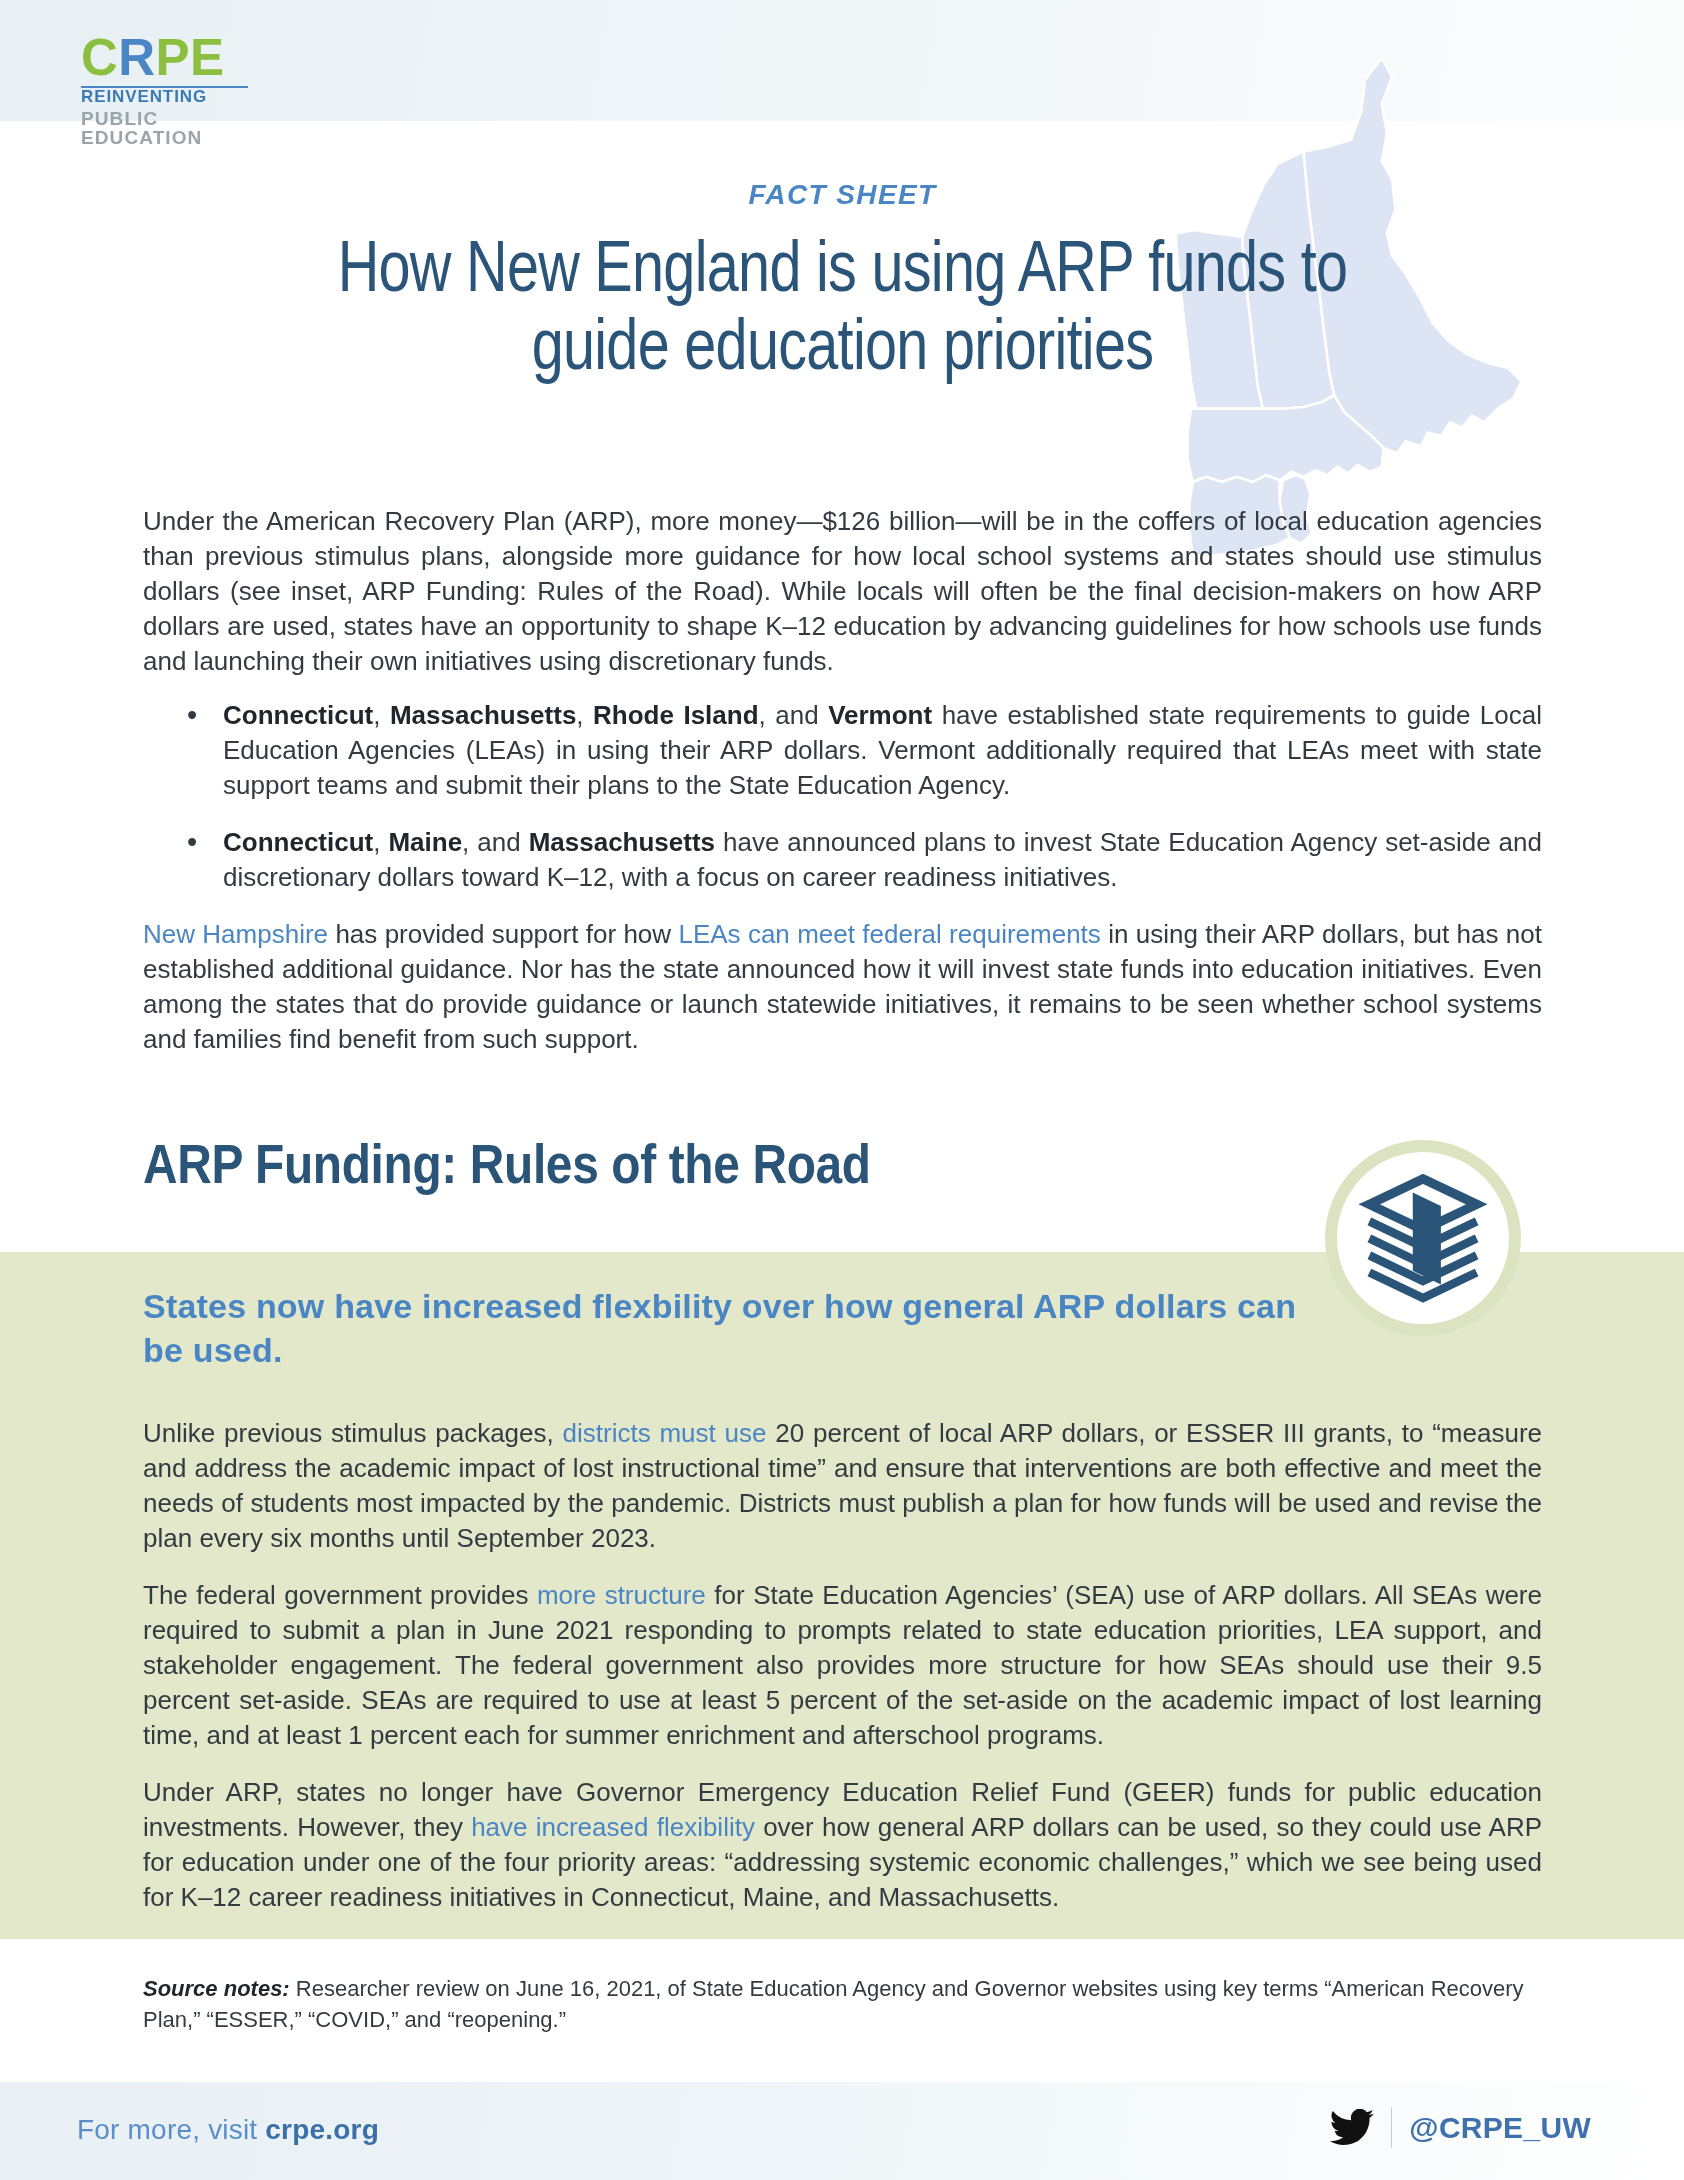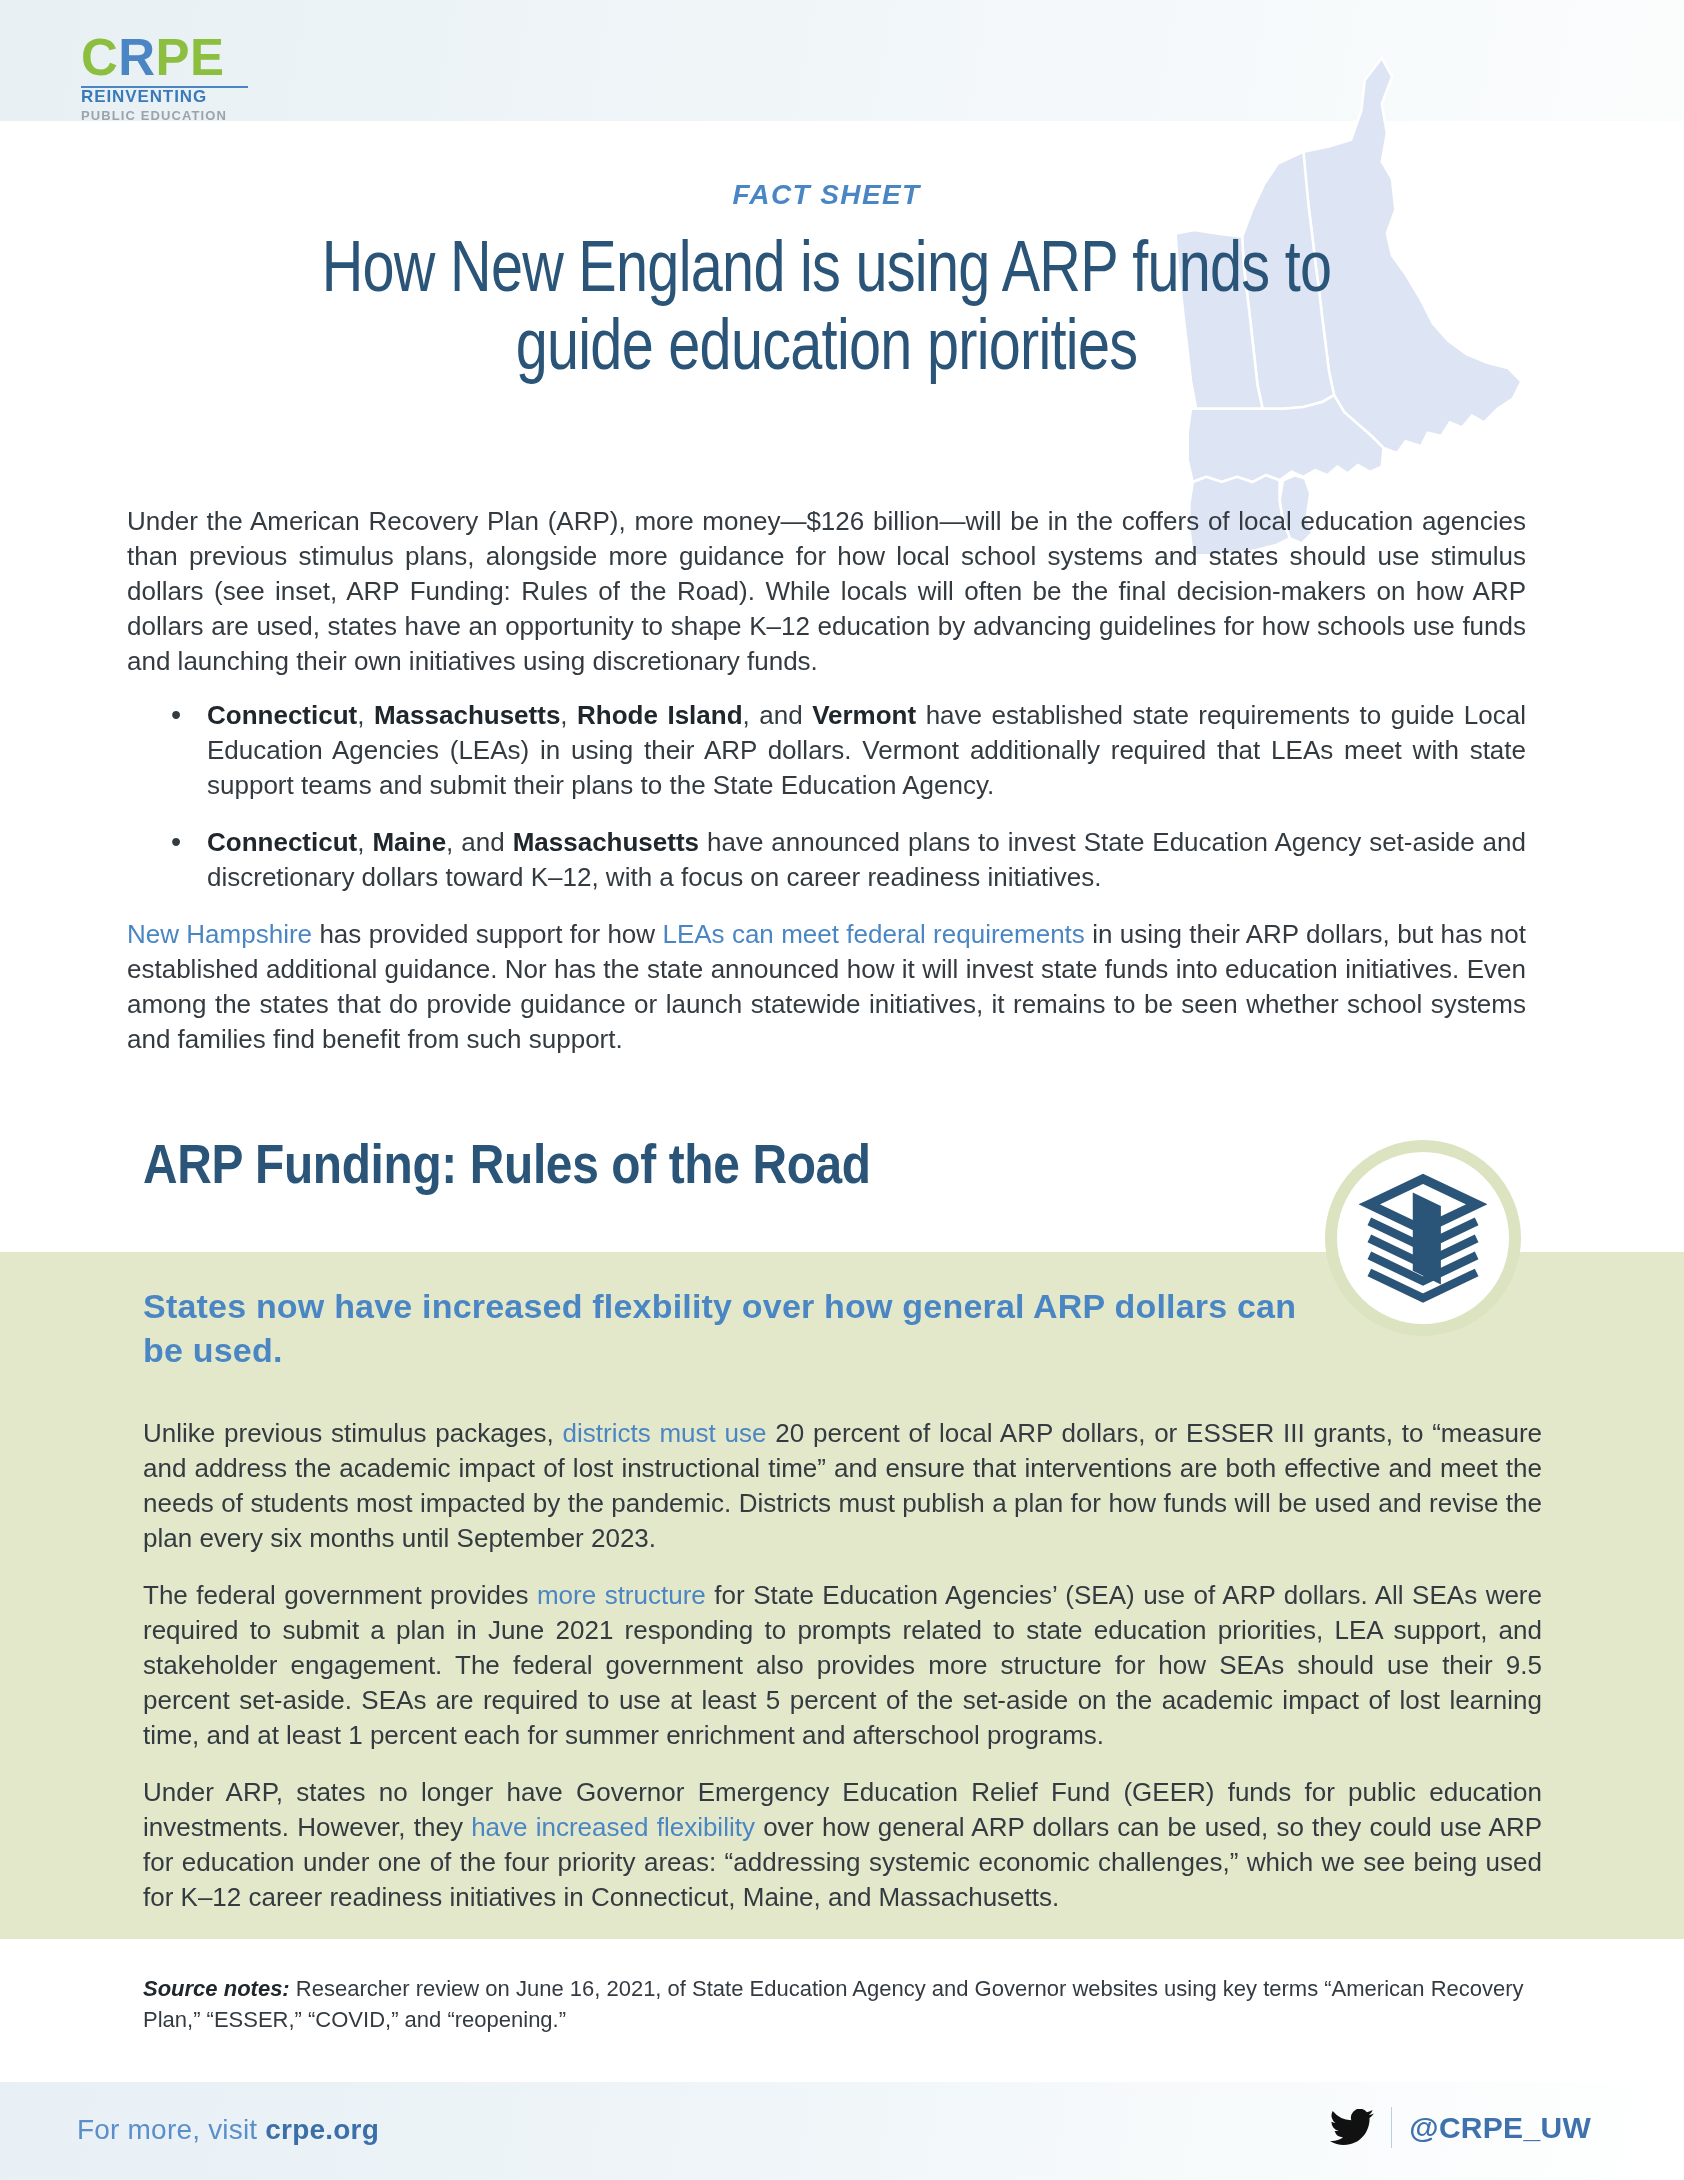--- a/index.html
+++ b/index.html
@@ -18,21 +18,21 @@
     background:linear-gradient(100deg,#e8f0f4 0%,#eef4f7 35%,#f4f8fa 65%,#fbfdfd 100%);
   }
   .logo{ position:absolute; left:81px; top:32px; width:196px; }
   .logo-word{ font-size:51px; font-weight:700; letter-spacing:0.4px; line-height:1;
               font-family:"Liberation Sans", sans-serif; }
   .logo-word .g{ color:#8cbf3f; }
   .logo-word .b{ color:#4a86c4; }
   .logo-rule{ height:2.6px; background:#4a86c4; margin-top:2.6px; width:167px;}
   .logo-sub1{ color:#3a7ab8; font-size:17px; font-weight:700; letter-spacing:0.9px;
               line-height:1;}
-  .logo-sub2{ color:#9aa4ad; font-size:13px; font-weight:700; letter-spacing:1.1px;
+  .logo-sub2{ color:#9aa4ad; font-size:19px; font-weight:700; letter-spacing:1.1px;
               margin-top:3.4px; line-height:1;}
 
   
   .map-wm{
     position:absolute; left:1048px; top:51px; width:579px; height:954px;
     opacity:1; pointer-events:none; z-index:0;
   }
 
   
   .green-band{
@@ -53,21 +53,21 @@
   .footer-left b{ color:#3a6fa8; font-weight:700; }
   .footer-right{
     position:absolute; right:94px; top:2107px; display:flex; align-items:center;
     gap:17px; z-index:3;
   }
   .tw-sep{ width:1.7px; height:41px; background:#b9cfe3; }
   .tw-handle{ font-size:30px; font-weight:700; color:#3f72ad; letter-spacing:0.3px; }
 
   
   .content{ position:absolute; left:0; top:0; width:1685px; z-index:1; }
-  .col{ position:absolute; left:127px; width:1399px; }
+  .col{ position:absolute; left:143px; width:1399px; }
 
   .eyebrow{
     position:absolute; top:179px; left:0; width:1399px; text-align:center;
     color:#4a86c4; font-size:28px; font-weight:700; letter-spacing:1.4px;font-style:italic;
   }
   .title{
     position:absolute; top:228px; left:0; width:1399px; text-align:center;
     color:#2b5578; font-size:72px; line-height:1.08; font-weight:400;
     font-family:"Liberation Sans Narrow","Liberation Sans", sans-serif;
     transform:scaleX(.80); transform-origin:center top; letter-spacing:-0.9px;

